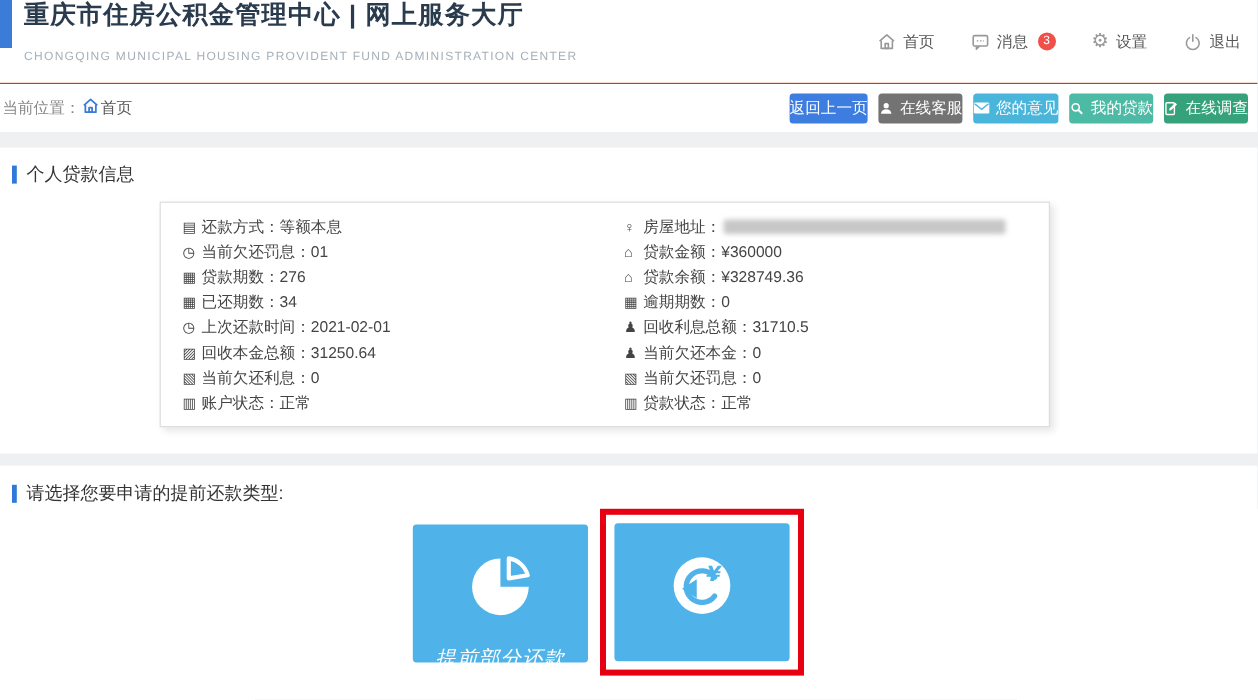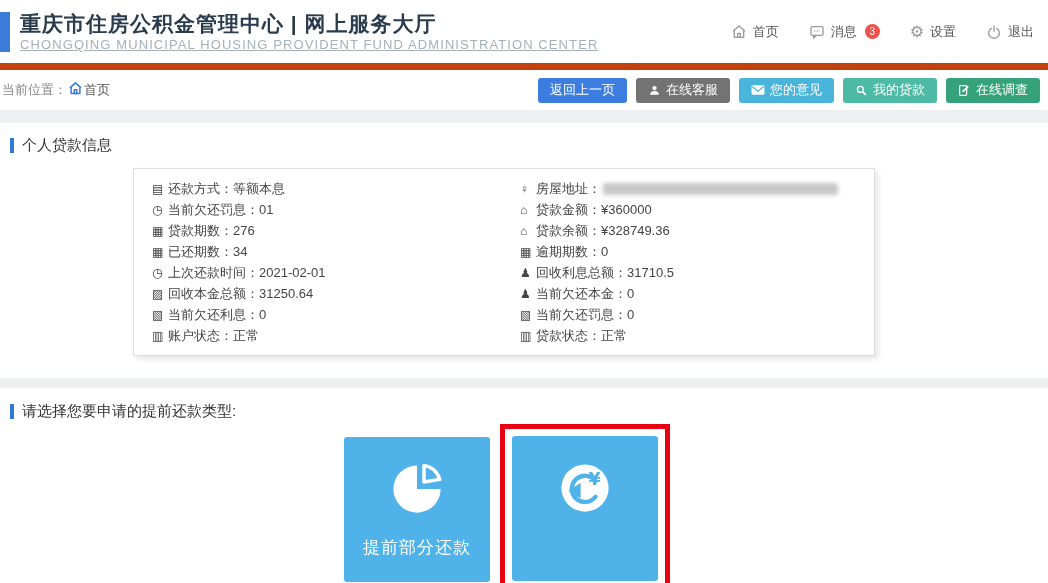--- a/index.html
+++ b/index.html
@@ -2,36 +2,36 @@
 <html><head>
 <meta charset="utf-8">
 <style>
   * { margin:0; padding:0; box-sizing:border-box; }
   html,body { width:1048px; height:583px; }
   body {
     font-family:"Liberation Sans","DejaVu Sans",sans-serif;
     background:#eef0f2; color:#444; overflow:hidden; position:relative;
   }
   
-  .header { background:#fff; height:70px; display:flex; align-items:center; border-bottom:7px solid #c2410c; }
+  .header { background:#fff; height:70px; display:flex; border-bottom:1px solid #c2410c; }
   .logo-bar { width:10px; height:40px; background:#3a7cd8; margin-right:10px; flex:0 0 auto; }
   .logo-text .title { font-size:21px; font-weight:bold; color:#2a3b4d; letter-spacing:1px; line-height:26px; }
-  .logo-text .subtitle { font-size:13px; color:#a6b0b9; letter-spacing:1.1px; margin-top:0;text-decoration:underline; }
+  .logo-text .subtitle { font-size:10px; color:#a6b0b9; letter-spacing:1.1px; margin-top:16px; }
   .top-nav { margin-left:auto; display:flex; align-items:center; gap:30px; padding-right:14px; }
   .nav-item { display:flex; align-items:center; gap:6px; font-size:13px; color:#555; cursor:pointer; position:relative; }
   .nav-item svg { display:block; }
   .gear-glyph { font-size:16px; color:#999; line-height:16px; }
   .badge { background:#f0504a; color:#fff; font-size:10px; min-width:15px; height:15px; border-radius:8px;
            display:inline-flex; align-items:center; justify-content:center; padding:0 4px; margin-left:2px; }
   
   .crumb-row { background:#fff; height:40px; display:flex; align-items:center; padding:0 8px 0 2px; }
   .crumb { display:flex; align-items:center; gap:1px; font-size:13px; color:#888; }
   .crumb .link { color:#555; }
   .toolbar { margin-left:auto; display:flex; gap:9px; }
-  .tbtn { height:25px; border:none; border-radius:3px; color:#fff; font-size:13px; padding:0 12px;
+  .tbtn { height:25px; border:none; border-radius:3px; color:#fff; font-size:13px; padding:0 0;
           display:inline-flex; align-items:center; gap:5px; cursor:pointer; font-family:inherit;text-align:center; }
   .tbtn svg { display:block; }
   .btn-back    { background:#3e7de0; }
   .btn-service { background:#737373; }
   .btn-feedback{ background:#4ab5db; }
   .btn-msg     { background:#4cbaa4; }
   .btn-survey  { background:#35a27c; }
   
   .panel { background:#fff; }
   .panel1 { margin-top:13px; padding:13px 0 22px 0; }
@@ -42,22 +42,22 @@
   
   .loan-card { margin:13px 0 0 133px; width:742px; background:#fff; border:1px solid #ddd;
                box-shadow:3px 3px 6px rgba(0,0,0,.10); padding:9px 18px;
                display:grid; grid-template-columns:358px 1fr; column-gap:10px; }
   .col { display:flex; flex-direction:column; }
   .row { display:flex; align-items:center; height:21px; font-size:13px; color:#444; white-space:nowrap; }
   .row-icon { width:16px; font-size:12px; color:#444; text-align:left; flex:0 0 auto; }
   .blur-bar { display:inline-block; width:235px; height:12px; background:#c7c7c7; filter:blur(2px); border-radius:2px; margin-left:2px; }
   
   .tiles { display:flex; align-items:flex-start; gap:10px; margin:16px 0 0 344px; }
-  .tile { width:146px; height:145px; background:#4fb3ea; border-radius:3px; color:#fff;
-          display:flex; flex-direction:column; align-items:center; cursor:pointer; }
+  .tile { width:146px; height:115px; background:#4fb3ea; border-radius:3px; color:#fff;
+          display:flex; flex-direction:column; align-items:center; cursor:pointer;font-style:italic; }
   .tile .tile-icon { margin-top:24px; }
   .tile .tile-label { font-size:17px; margin-top:15px; letter-spacing:1px; }
   .hl-wrap { border:5px solid #e60012; padding:7px; margin-top:-13px; }
 </style>
 </head>
 <body>
 
 <div class="header">
   <div class="logo-bar"></div>
   <div class="logo-text">

